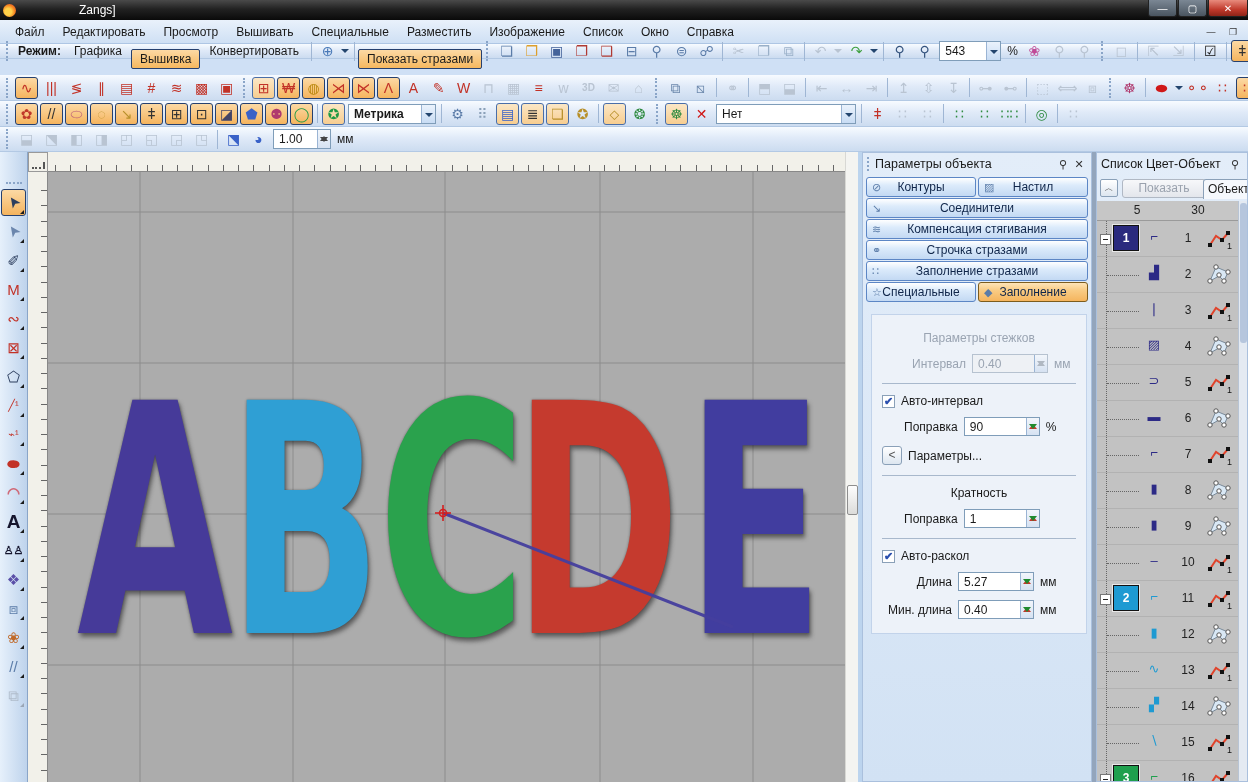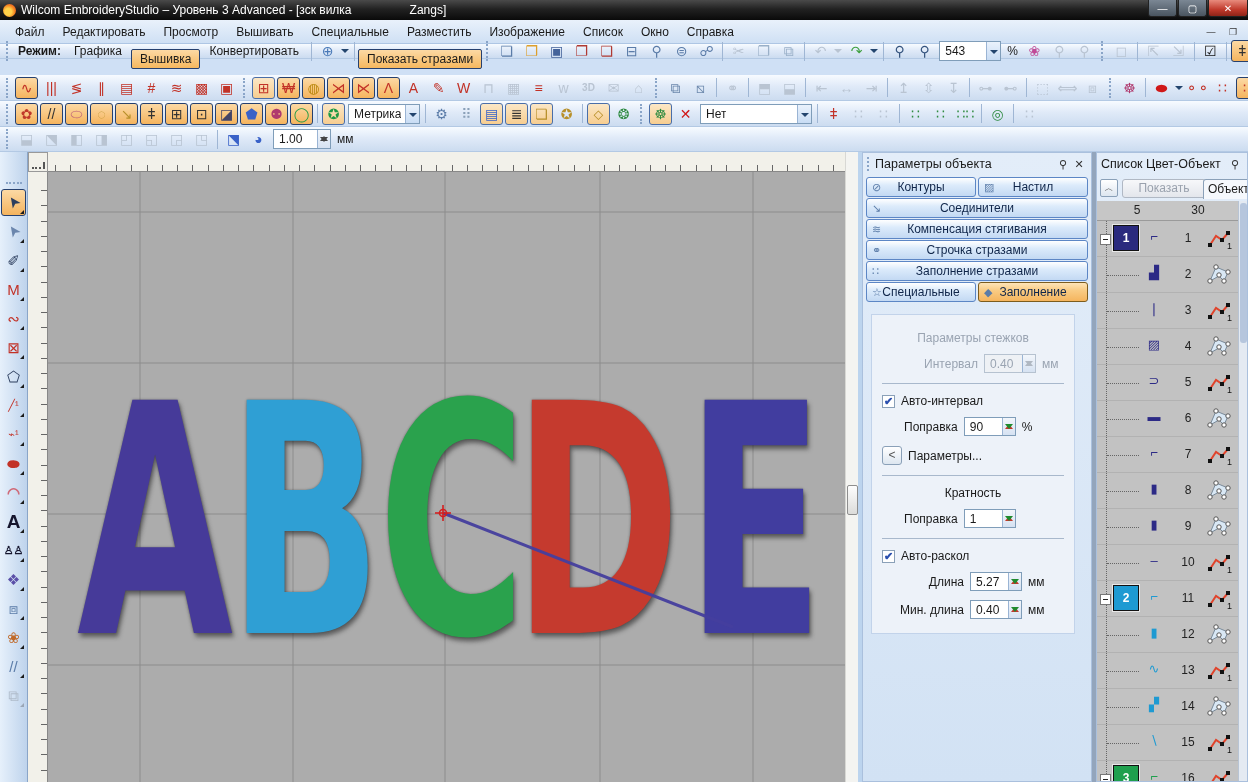--- a/index.html
+++ b/index.html
@@ -137,27 +137,27 @@
   .pp-title .ic { width:16px; text-align:center; color:#333; font-size:11px; }
   .ptabs { padding:2px 3px; display:flex; flex-direction:column; gap:1px; }
   .ptrow { display:flex; gap:2px; }
   .ptab { flex:1; height:20px; border:1px solid #5c86c5; border-radius:3px; position:relative;
     background:linear-gradient(#ffffff,#dcebfb 40%,#c3d9f3); display:flex; align-items:center;
     justify-content:center; font-size:12px; color:#10264a; }
   .ptab .ticon { position:absolute; left:5px; color:#5b7ca8; font-size:11px; }
   .ptab.sel { background:linear-gradient(#fde4b8,#f9cc85 40%,#f5b55e); border-color:#7c5c1e; }
   .pcombo { margin:7px 6px 0 6px; height:20px; background:#fff; border:1px solid #7f9db9;
     position:relative; display:flex; align-items:center; padding:0 18px 0 6px; }
-  .pgroup { margin:10px 16px 0 8px; height:320px; background:#edf2f9;
+  .pgroup { margin:10px 4px 0 8px; height:320px; background:#edf2f9;
     border:1px solid #c2d3ea; padding:6px 10px; font-size:12px; }
   .dimtext { color:#9aa4b2; }
   .prow { display:flex; align-items:center; justify-content:flex-end; gap:6px; margin-top:9px; }
   .prow .lbl { white-space:nowrap; }
   .pcenter { text-align:center; margin-top:10px; }
-  .pfield { width:52px; height:19px; background:#fff; border:1px solid #7f9db9; position:relative;
+  .pfield { width:76px; height:19px; background:#fff; border:1px solid #7f9db9; position:relative;
     display:flex; align-items:center; padding:0 15px 0 5px; }
   .pfield.dis { background:#eef1f5; color:#9aa4b2; border-color:#b6c2d0; }
   .pfield .sa { width:13px; }
   .pfield .sa .up { border-bottom-color:#c0392b; }
   .pfield .sa .dn { border-top-color:#1f8a2e; }
   .pfield.dis .sa .up { border-bottom-color:#b0b8c2; }
   .pfield.dis .sa .dn { border-top-color:#b0b8c2; }
   .phr { border:none; border-top:1px solid #a8b8cc; margin:10px 0 2px 0; }
   .cbrow { display:flex; align-items:center; gap:6px; margin-top:10px; }
   .cb { width:13px; height:13px; background:#fff; border:1px solid #8aa0b8; font-size:11px;
@@ -201,21 +201,20 @@
     border-left:1px solid #b8c4d4; }
   .co-sthumb { position:absolute; left:1px; top:2px; width:7px; height:140px; background:#b6c6dd; border-radius:3px; }
 </style>
 </head>
 <body>
 
 <div id="app">
 
   <div class="titlebar">
     <span class="flame"></span>
-    <span>Wilcom EmbroideryStudio – Уровень 3 Advanced - [зск вилка</span>
     <span style="margin-left:58px">Zangs]</span>
     <span class="wbtns">
       <span class="wb">—</span>
       <span class="wb">▢</span>
       <span class="wb close">✕</span>
     </span>
   </div>
 
   <div class="menubar">
     <span style="display:flex">
@@ -994,21 +993,21 @@
     </span>
       <span class="tb-item frame">
 
       <span class="tbi">
           <span class="g" style="color: rgb(30, 154, 68);">✪</span>
         </span>
 
     </span>
       <span class="tb-item">
 
-      <span class="tbcombo" style="width: 72px;">
+      <span class="tbcombo" style="width: 88px; font-weight: bold;">
           <span class="cv">Метрика</span>
           <span class="ca"></span>
         </span>
 
     </span>
       <span class="tb-item">
 
       <span class="tbsep"></span>
 
     </span>
@@ -1086,21 +1085,21 @@
     </span>
       <span class="tb-item">
 
       <span class="tbi">
           <span class="g" style="color: rgb(208, 24, 24);">✕</span>
         </span>
 
     </span>
       <span class="tb-item">
 
-      <span class="tbcombo" style="width: 112px;">
+      <span class="tbcombo" style="width: 140px;">
           <span class="cv">Нет</span>
           <span class="ca"></span>
         </span>
 
     </span>
       <span class="tb-item">
 
       <span class="tbsep"></span>
 
     </span>

